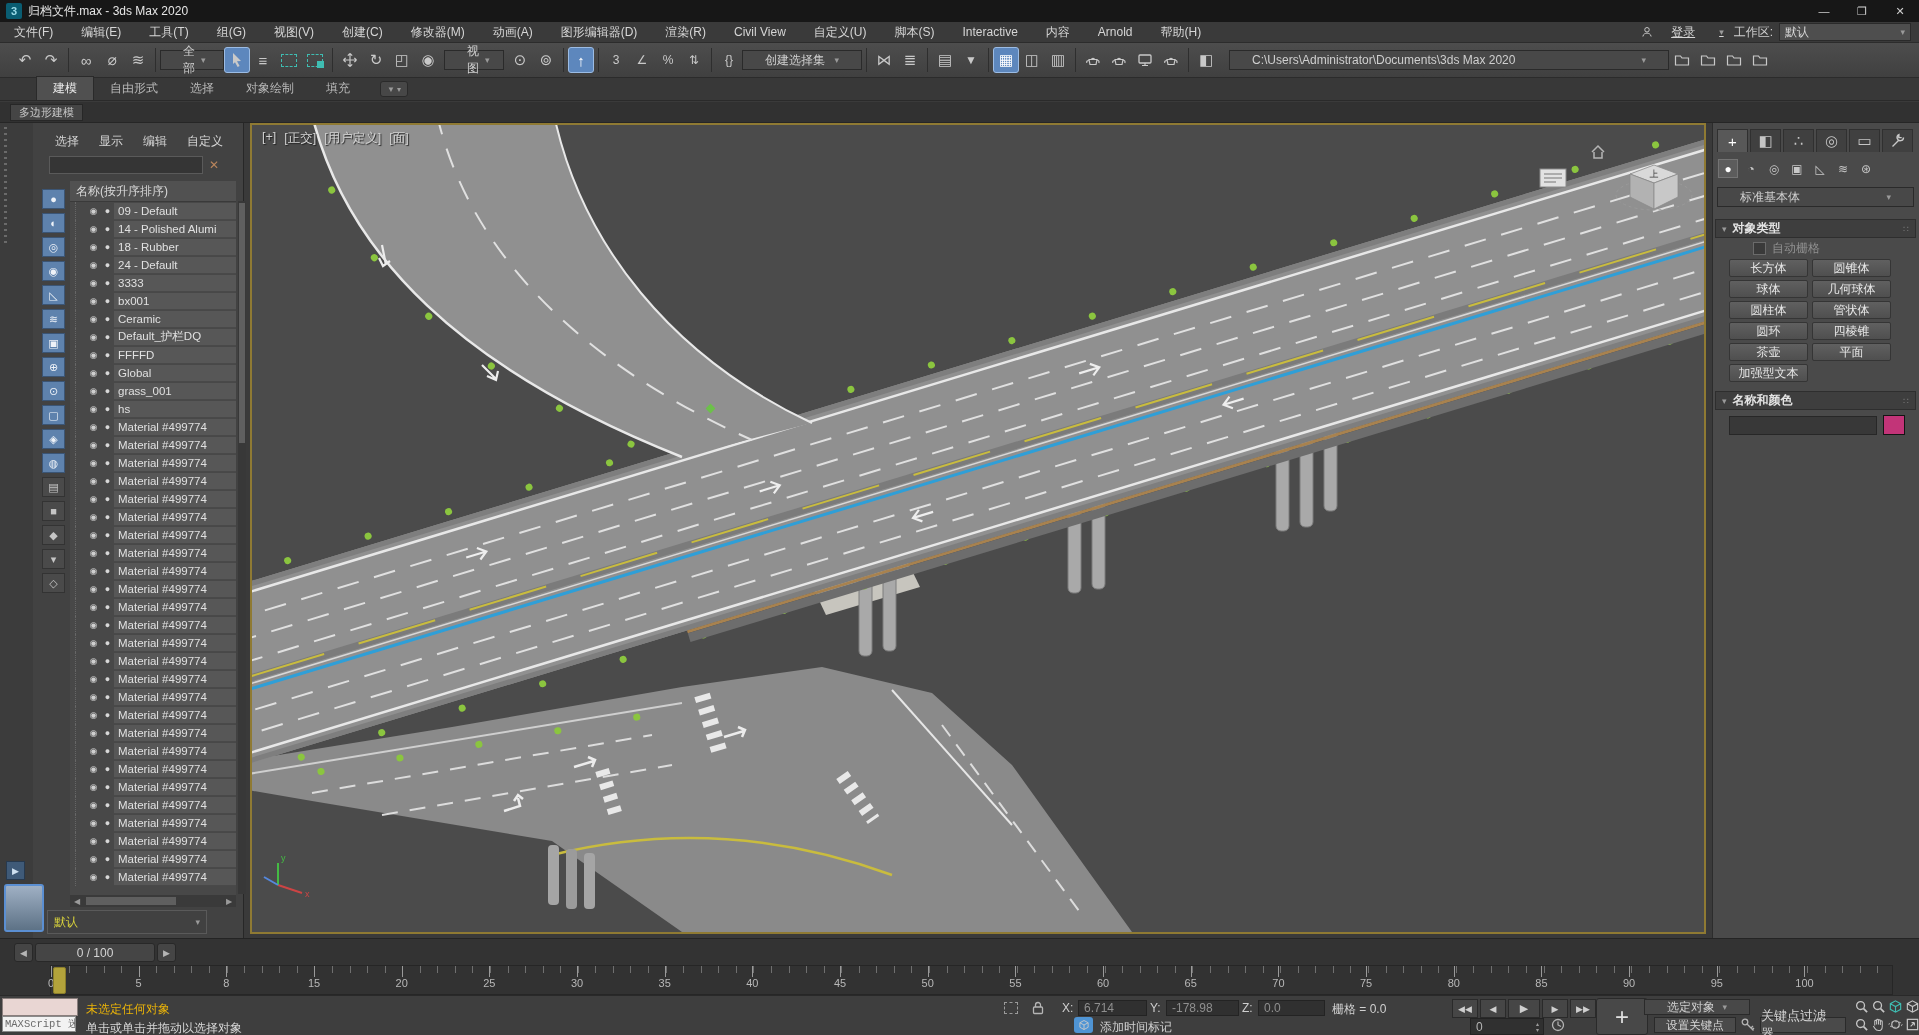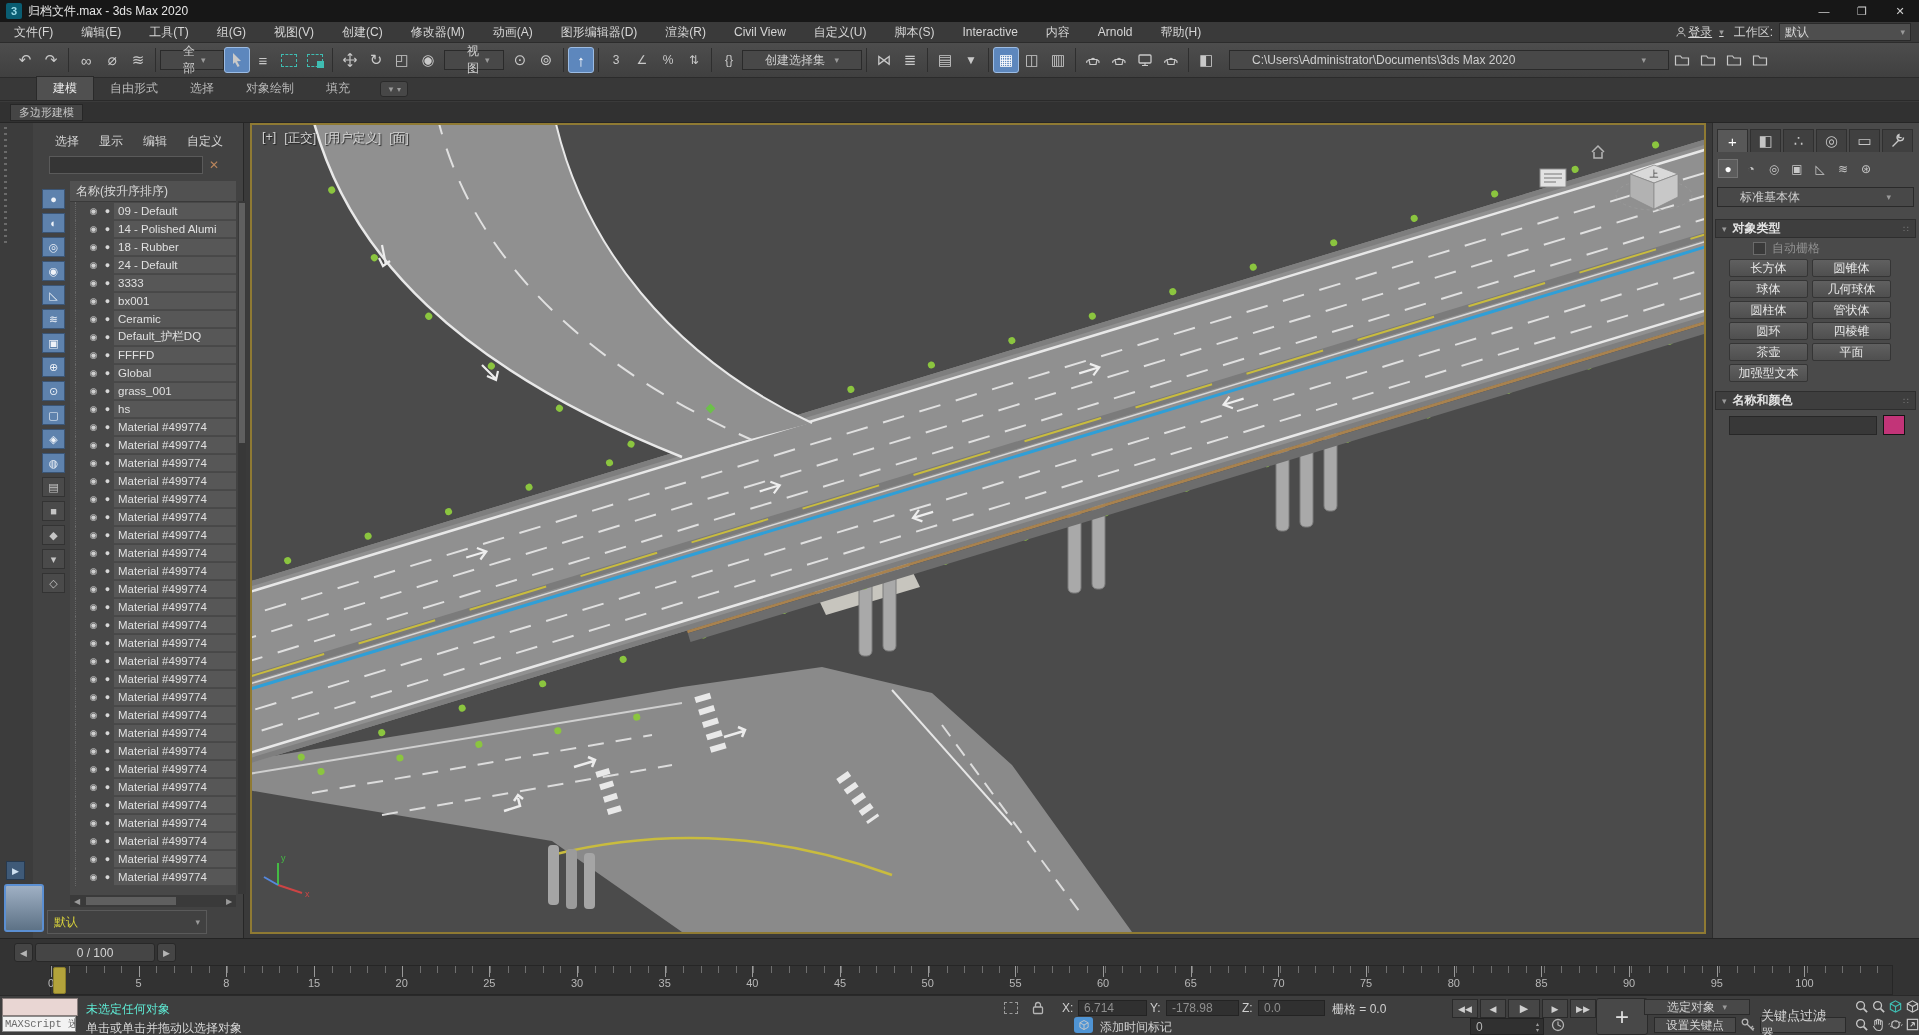--- a/index.html
+++ b/index.html
@@ -11,21 +11,21 @@
   .appicon{width:16px;height:16px;margin:0 6px 0 6px;background:#0a5d72;color:#9adbe8;font-weight:bold;font-size:11px;
            display:flex;align-items:center;justify-content:center;border-radius:2px;}
   .wtitle{color:#e6e6e6;font-size:12px;}
   .wctrls{margin-left:auto;display:flex;height:100%;}
   .wbtn{width:38px;height:100%;display:flex;align-items:center;justify-content:center;color:#cfcfcf;font-size:11px;}
   
   .menubar{position:absolute;left:0;top:22px;width:100%;height:20px;background:#3a3a3a;border-bottom:1px solid #2c2c2c;
            display:flex;align-items:center;}
   .menus{display:flex;height:100%;}
   .mi{padding:0 14px;display:flex;align-items:center;color:#d6d6d6;white-space:nowrap;}
-  .login{margin-left:auto;display:flex;align-items:center;gap:1px;padding:0 10px;color:#d6d6d6;text-decoration:underline;}
+  .login{margin-left:auto;display:flex;align-items:center;gap:18px;padding:0 10px;color:#d6d6d6;text-decoration:underline;}
   .ws{display:flex;align-items:center;gap:6px;padding-right:8px;}
   .wsval{background:#4e4e4e;border:1px solid #2a2a2a;width:120px;height:16px;display:flex;align-items:center;
          padding:0 5px;color:#d8d8d8;}
   .caret{color:#9a9a9a;font-size:9px;margin-left:auto;padding-left:6px;}
   .i12{width:12px;height:12px;color:#c9c9c9;}
   .i16{width:16px;height:16px;color:#c9c9c9;}
   
   .toolbar{position:absolute;left:0;top:43px;width:100%;height:35px;background:linear-gradient(#4d4d4d,#404040);
            display:flex;align-items:center;padding-left:12px;box-sizing:border-box;border-bottom:1px solid #2b2b2b;}
   .tb{width:26px;height:26px;display:flex;align-items:center;justify-content:center;color:#c9c9c9;font-size:15px;flex:none;}
@@ -124,21 +124,21 @@
   .tick::before{content:"";position:absolute;left:0;top:0;width:1px;height:11px;background:#9a9a9a;}
   .tick span{position:absolute;left:0;top:11px;transform:translateX(-50%);color:#b8b8b8;font-size:11px;}
   .thandle{position:absolute;left:2px;top:1px;width:11px;height:25px;background:#b3a33b;border:1px solid #8a7d2a;
            border-radius:2px;}
   
   .statusbar{position:absolute;left:0;top:995px;width:100%;height:40px;background:#3e3e3e;border-top:1px solid #292929;}
   .msbox1{position:absolute;left:2px;top:2px;width:74px;height:16px;background:#e9d6d3;border:1px solid #8a7f7d;}
   .msbox2{position:absolute;left:2px;top:20px;width:74px;height:16px;background:#f2f2f2;border:1px solid #8a8a8a;
           color:#6b6b6b;font-family:"Liberation Mono","DejaVu Sans Mono",monospace;font-size:10.5px;
           display:flex;align-items:center;padding-left:2px;white-space:nowrap;overflow:hidden;box-sizing:border-box;}
-  .sline1{position:absolute;left:86px;top:5px;color:#5eead4;}
+  .sline1{position:absolute;left:86px;top:5px;color:#eab308;}
   .sline2{position:absolute;left:86px;top:24px;color:#d8d8d8;}
   .sico{position:absolute;width:16px;height:16px;color:#b5b5b5;}
   .isolbox{position:absolute;left:1004px;top:6px;width:12px;height:10px;border:1px dashed #9a9a9a;}
   .coordlbl{position:absolute;top:5px;color:#cfcfcf;}
   .coordfld{position:absolute;top:4px;height:14px;background:#303030;border:1px solid #232323;color:#8f8f8f;
             display:flex;align-items:center;padding-left:5px;}
   .gridlbl{position:absolute;left:1332px;top:5px;color:#d0d0d0;}
   .cubebtn{position:absolute;left:1074px;top:21px;width:19px;height:16px;background:#4f94d4;border-radius:3px;
            display:flex;align-items:center;justify-content:center;color:#fff;}
   .addtag{position:absolute;left:1100px;top:23px;color:#d0d0d0;}

